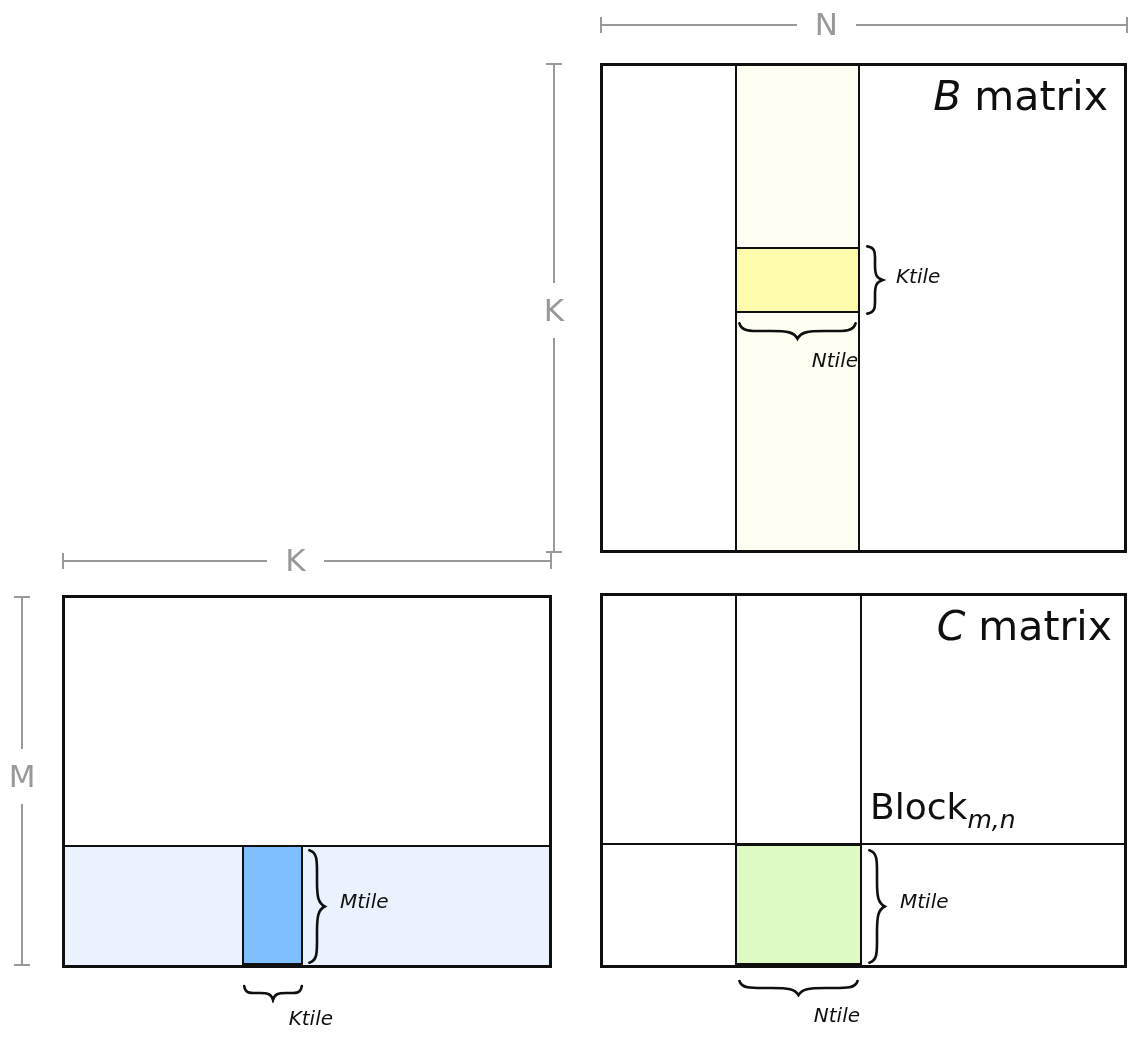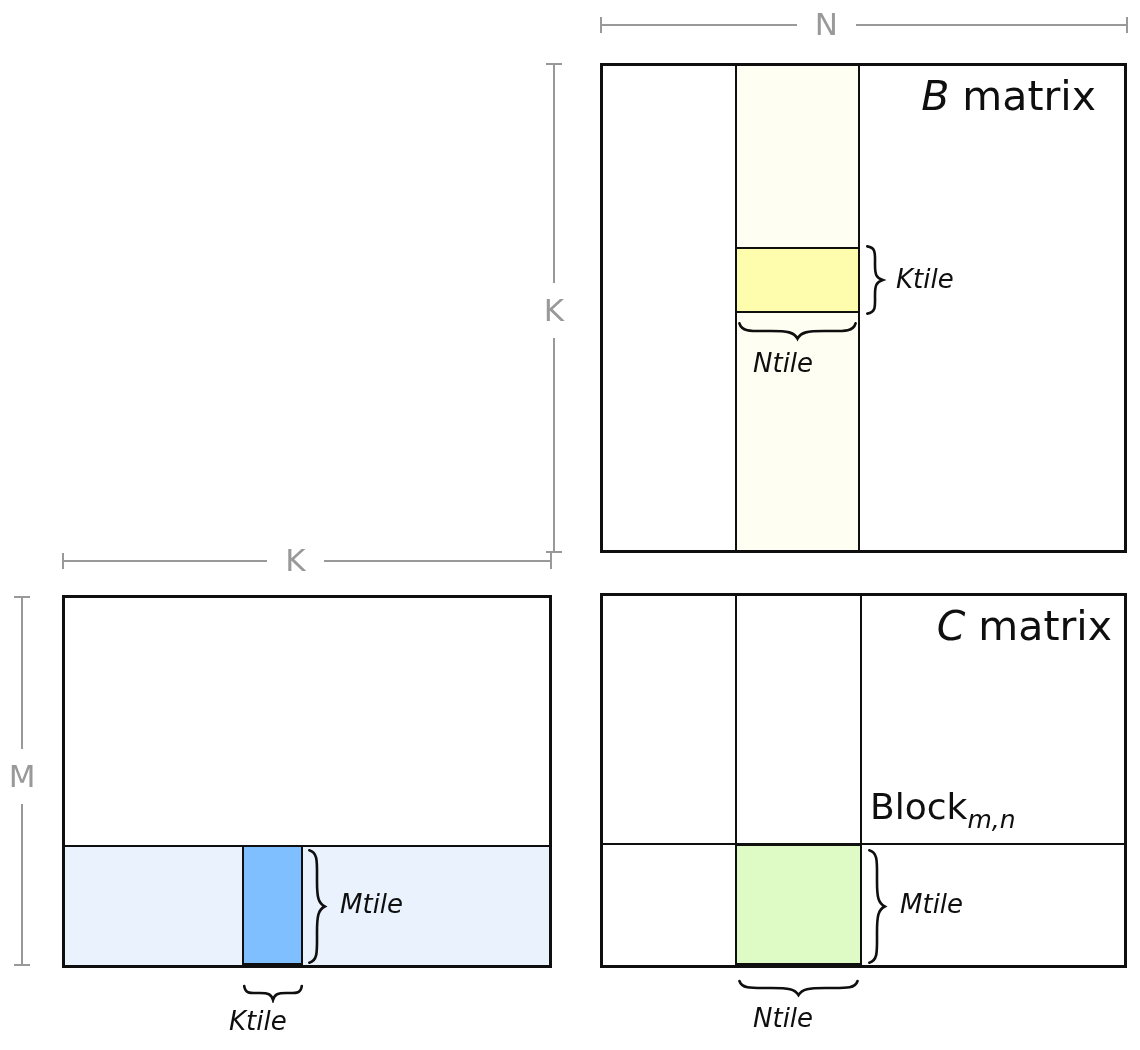--- a/index.html
+++ b/index.html
@@ -16,22 +16,22 @@
   .dimline-h .tick{width:2px;height:16px;background:#999;flex:0 0 auto;}
   .dimline-h .lbl{padding:0 18px;font-size:31px;line-height:1;transform:translateY(-1px);}
   .dimline-v{display:flex;flex-direction:column;align-items:center;color:#999;}
   .dimline-v .seg{width:2px;background:#999;}
   .dimline-v .tick{height:2px;width:16px;background:#999;flex:0 0 auto;}
   .dimline-v .lbl{padding:12px 0;font-size:31px;line-height:1;}
 
   .matrix-name{font-size:41px;line-height:1;white-space:nowrap;}
   .matrix-name .it{font-style:italic;}
 
-  .tile-label{font-style:italic;font-size:26px;line-height:1;white-space:nowrap;}
-  .center{text-align:left;padding-left:16px;}
+  .tile-label{font-style:italic;font-size:20px;line-height:1;white-space:nowrap;}
+  .center{text-align:right;padding-left:16px;}
 
   .block-label{font-size:36px;line-height:1;white-space:nowrap;}
   .block-label .sub{font-style:italic;font-size:25px;vertical-align:-9px;}
 
   svg.brace{display:block;}
   svg.brace path{stroke:#0f0f0f;stroke-width:2.6;fill:none;
                  vector-effect:non-scaling-stroke;stroke-linecap:round;}
 </style>
 </head>
 <body>
@@ -79,21 +79,21 @@
   <svg class="abs brace" style="left:864px;top:245px;" width="22" height="70" viewBox="0 0 20 100" preserveAspectRatio="none">
     <path d="M3,2 C11,4 10,12 10,28 C10,42 11,47 17,50 C11,53 10,58 10,72 C10,88 11,96 3,98"></path>
   </svg>
   <div class="abs tile-label" style="left:896px;top:266px;">Ktile</div>
 
   <svg class="abs brace" style="left:737px;top:320px;" width="121" height="22" viewBox="0 0 100 20" preserveAspectRatio="none">
     <path d="M2,3 C4,11 12,10 28,10 C42,10 47,11 50,17 C53,11 58,10 72,10 C88,10 96,11 98,3"></path>
   </svg>
   <div class="abs tile-label center" style="left:737px;top:350px;width:121px;">Ntile</div>
 
-  <div class="abs matrix-name" style="right:44px;top:76px;"><span class="it">B</span><span> matrix</span></div>
+  <div class="abs matrix-name" style="right:32px;top:76px;"><span class="it">B</span><span> matrix</span></div>
 
   <div class="abs matrix" style="left:62px;top:595px;width:490px;height:373px;"></div>
   <div class="abs" style="left:65px;top:845px;width:484px;height:120px;background:#E9F2FD;
               border-top:2.4px solid #0f0f0f;"></div>
   <div class="abs" style="left:242px;top:845px;width:61px;height:120px;background:#80BFFF;
               border:2.6px solid #0f0f0f;"></div>
 
   <svg class="abs brace" style="left:306px;top:848px;" width="22" height="117" viewBox="0 0 20 100" preserveAspectRatio="none">
     <path d="M3,2 C11,4 10,12 10,28 C10,42 11,47 17,50 C11,53 10,58 10,72 C10,88 11,96 3,98"></path>
   </svg>

